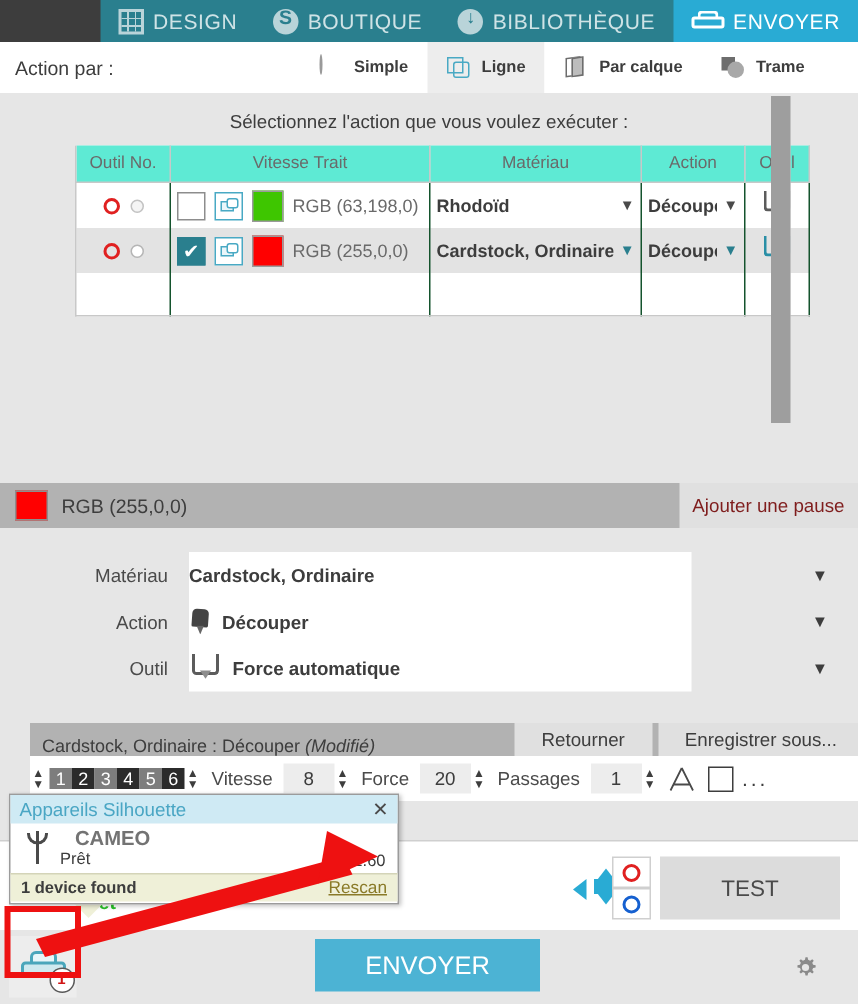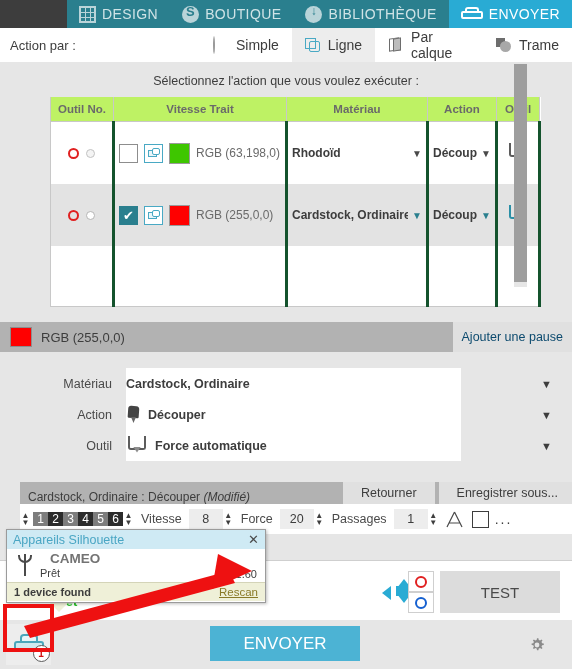--- a/index.html
+++ b/index.html
@@ -27,41 +27,41 @@
   .ico-cloud{border-radius:50%;background:#b9d4d9;}
   .ico-cloud:after{content:"\2193";position:absolute;left:0;right:0;top:-2px;text-align:center;color:#2a7f8e;font-size:12px;font-weight:bold;}
   .ico-cutter{width:22px;height:15px;}
   .ico-cutter .cbody{position:absolute;left:0;top:4px;width:22px;height:8px;border:2px solid #ffffff;border-radius:2px;box-sizing:border-box;}
   .ico-cutter .ctop{position:absolute;left:4px;top:0px;width:14px;height:5px;border:2px solid #ffffff;border-bottom:none;border-radius:3px 3px 0 0;box-sizing:border-box;}
 
   
   .actionbar{position:absolute;left:0;top:28px;width:572px;height:34px;background:#ffffff;border-bottom:1px solid #cfcfcf;display:flex;align-items:center;}
   .actionbar .lbl{padding-left:10px;font-size:13px;color:#3d3d3d;}
   .tabs{position:absolute;left:200px;top:28px;height:34px;display:flex;align-items:stretch;}
-  .tab{display:flex;align-items:center;gap:7px;padding:0 13px;font-size:14px;font-weight:normal;color:#3d3d3d;background:#ffffff;}
+  .tab{display:flex;align-items:center;gap:7px;padding:0 13px;font-size:11px;font-weight:bold;color:#3d3d3d;background:#ffffff;}
   .tab.sel{background:#ededed;}
   .t-ico{width:16px;height:16px;position:relative;flex:0 0 auto;}
   .ring{width:13px;height:13px;border:1.5px solid #9a9a9a;border-radius:50%;box-sizing:border-box;margin-top:1px;}
   .lignes{position:absolute;left:0;top:1px;width:11px;height:11px;border:1.5px solid #49a9c4;box-sizing:border-box;}
   .lignes2{position:absolute;left:4px;top:4px;width:11px;height:11px;border:1.5px solid #49a9c4;border-radius:2px;box-sizing:border-box;}
   .tr1{position:absolute;left:0;top:1px;width:9px;height:9px;background:#6d6d6d;}
   .tr2{position:absolute;left:4px;top:4px;width:11px;height:11px;border-radius:50%;background:#a8a8a8;}
   .pc1{position:absolute;left:1px;top:1px;width:10px;height:13px;background:#ffffff;border:1.5px solid #6d6d6d;box-sizing:border-box;transform:skewY(-8deg);}
   .pc2{position:absolute;left:5px;top:1px;width:8px;height:13px;background:#bdbdbd;border:1.5px solid #6d6d6d;box-sizing:border-box;transform:skewY(-8deg);}
 
   
   .body{position:absolute;left:0;top:62px;width:572px;height:260px;background:#e6e6e6;}
   .prompt{text-align:center;font-size:12.5px;color:#3d3d3d;padding-top:12px;}
 
   .tablewrap{position:absolute;left:50px;top:35px;width:460px;height:115px;}
   table.grid{border-collapse:collapse;width:460px;table-layout:fixed;background:#ffffff;}
-  table.grid th{font-weight:bold;color:#6a6a6a;font-size:11.5px;background:#bef264;
+  table.grid th{font-weight:normal;color:#6a6a6a;font-size:11.5px;background:#5eead4;
       border:1px solid #c8c8c8;border-top:none;height:22px;}
-  table.grid td{border-left:1px solid #c8c8c8;border-right:3px solid #14532d;height:30px;font-size:12px;
-      background:#ffffff;padding:16px 4px;}
+  table.grid td{border-left:1px solid #c8c8c8;border-right:1px solid #14532d;height:30px;font-size:12px;
+      background:#ffffff;padding:0 4px;}
   table.grid tr.alt td{background:#e3e3e3;}
   table.grid tr.empty td{height:28px;border-bottom:1px solid #c8c8c8;}
   .c-ono{width:60px;}.c-col{width:170px;}.c-mat{width:138px;}.c-act{width:66px;}.c-out{width:40px;}
 
   .radiocell{display:flex;align-items:center;justify-content:center;gap:7px;}
   .r-red{width:11px;height:11px;border:2.5px solid #e02020;border-radius:50%;box-sizing:border-box;}
   .r-gray{width:9px;height:9px;border:1px solid #c2c2c2;border-radius:50%;background:#f4f4f4;box-sizing:border-box;}
   .r-gray.on{background:#ffffff;border-color:#b5b5b5;}
 
   .colcell{display:flex;align-items:center;gap:6px;}
@@ -84,21 +84,21 @@
   .blade.teal .u{border-color:#2a8fa6;}
   .blade.teal .tip{background:#2a8fa6;}
 
   .vscroll{position:absolute;left:514px;top:0;width:13px;height:225px;background:#e6e6e6;}
   .vthumb{position:absolute;left:514px;top:2px;width:13px;height:218px;background:#9e9e9e;}
 
   
   .midhdr{position:absolute;left:0;top:322px;width:572px;height:30px;background:#b2b2b2;display:flex;align-items:center;}
   .midhdr .sw{width:22px;height:20px;margin-left:10px;background:#ff0000;border:1px solid #8d8d8d;box-sizing:border-box;}
   .midhdr .txt{margin-left:9px;font-size:13px;color:#3d3d3d;}
-  .pausebtn{position:absolute;right:0;top:0;height:30px;padding:0 9px;display:flex;align-items:center;background:#e0e0e0;font-size:12.5px;color:#0c4a6e;}
+  .pausebtn{position:absolute;right:0;top:0;height:30px;padding:0 9px;display:flex;align-items:center;background:#e0e0e0;font-size:12.5px;color:#7f1d1d;}
 
   .midpanel{position:absolute;left:0;top:352px;width:572px;height:126px;background:#e6e6e6;}
   .fwhite{position:absolute;left:126px;top:16px;width:335px;height:93px;background:#ffffff;}
   .frow{position:absolute;left:0;width:572px;height:31px;display:flex;align-items:center;}
   .frow .flbl{width:112px;text-align:right;padding-right:14px;font-size:12.5px;color:#4a4a4a;}
   .frow .fval{flex:1;display:flex;align-items:center;gap:7px;font-size:12.5px;font-weight:bold;color:#3d3d3d;}
   .frow .fcar{margin-right:20px;font-size:11px;color:#3d3d3d;}
   .penico{width:15px;height:17px;position:relative;}
   .penico:before{content:"";position:absolute;left:2px;top:0;width:11px;height:12px;background:#444;border-radius:3px 3px 1px 1px;transform:rotate(4deg);}
   .penico:after{content:"";position:absolute;left:5px;top:11px;width:5px;height:6px;background:#666;clip-path:polygon(0 0,100% 0,50% 100%);}

